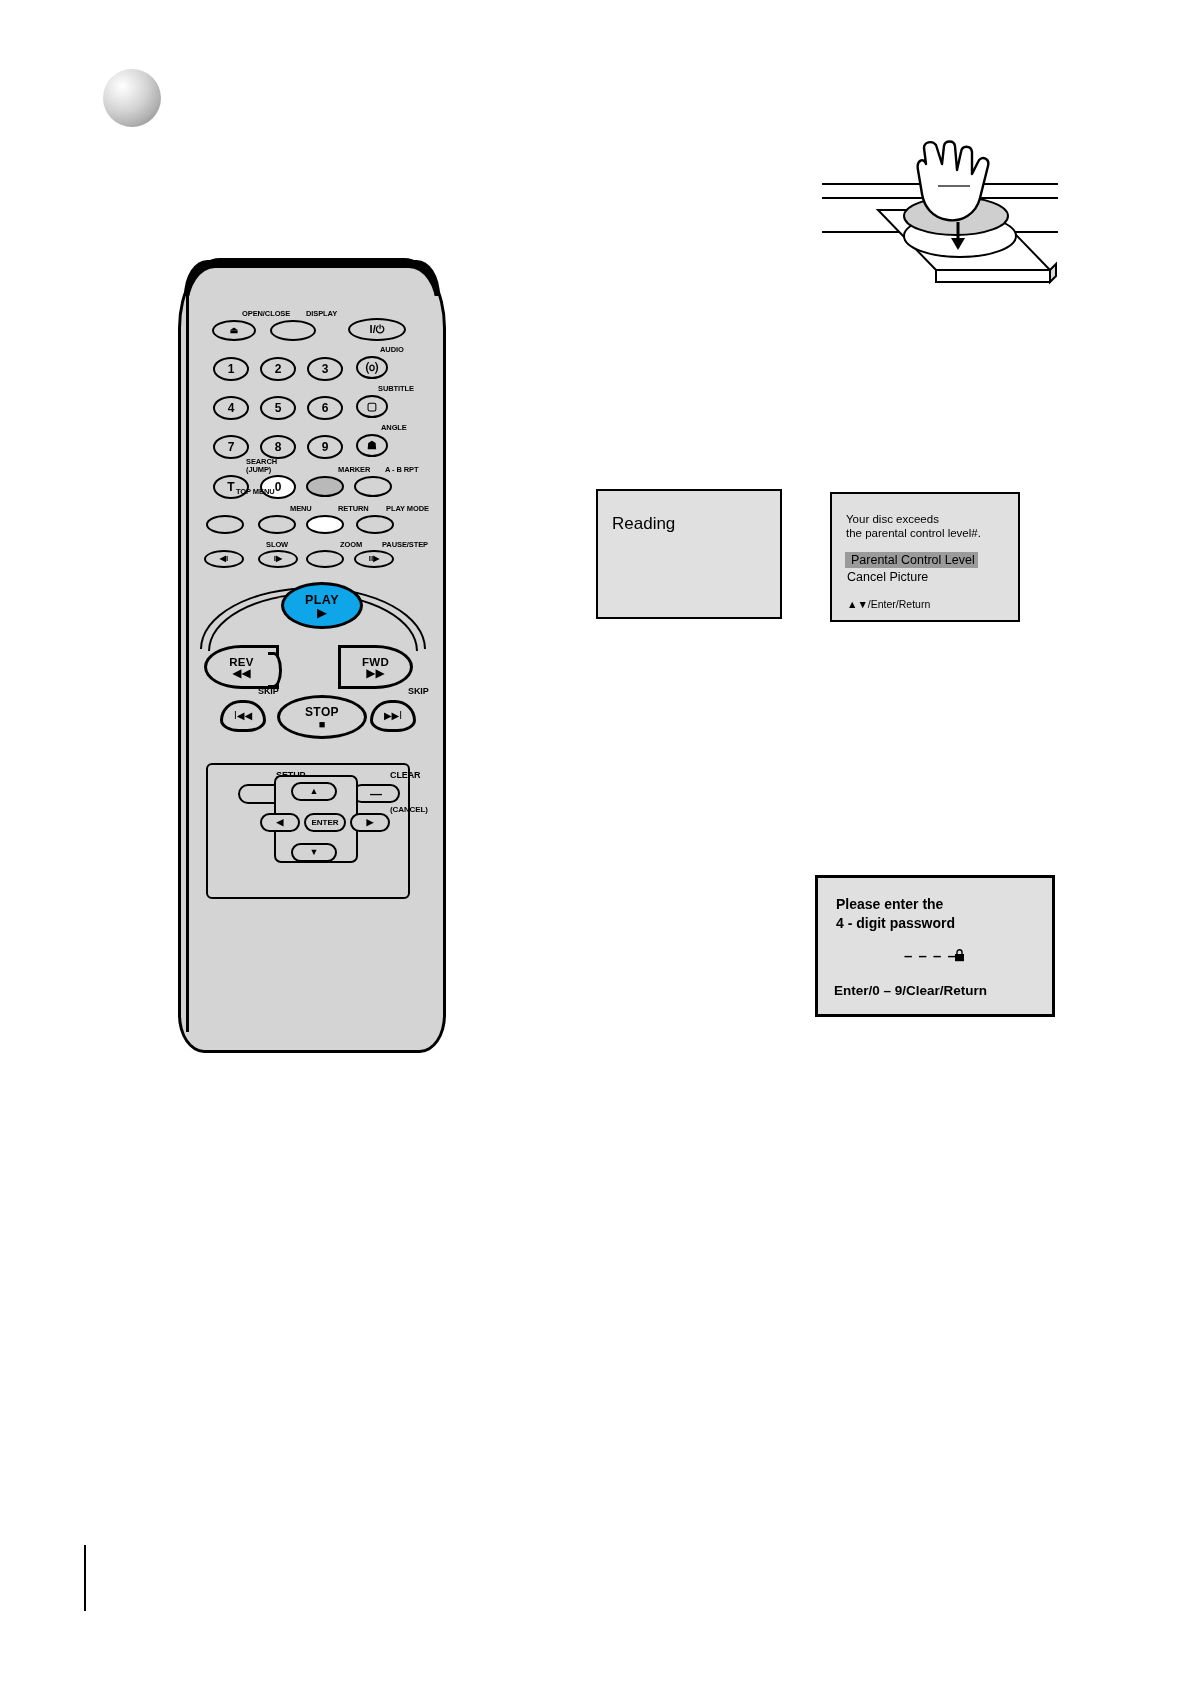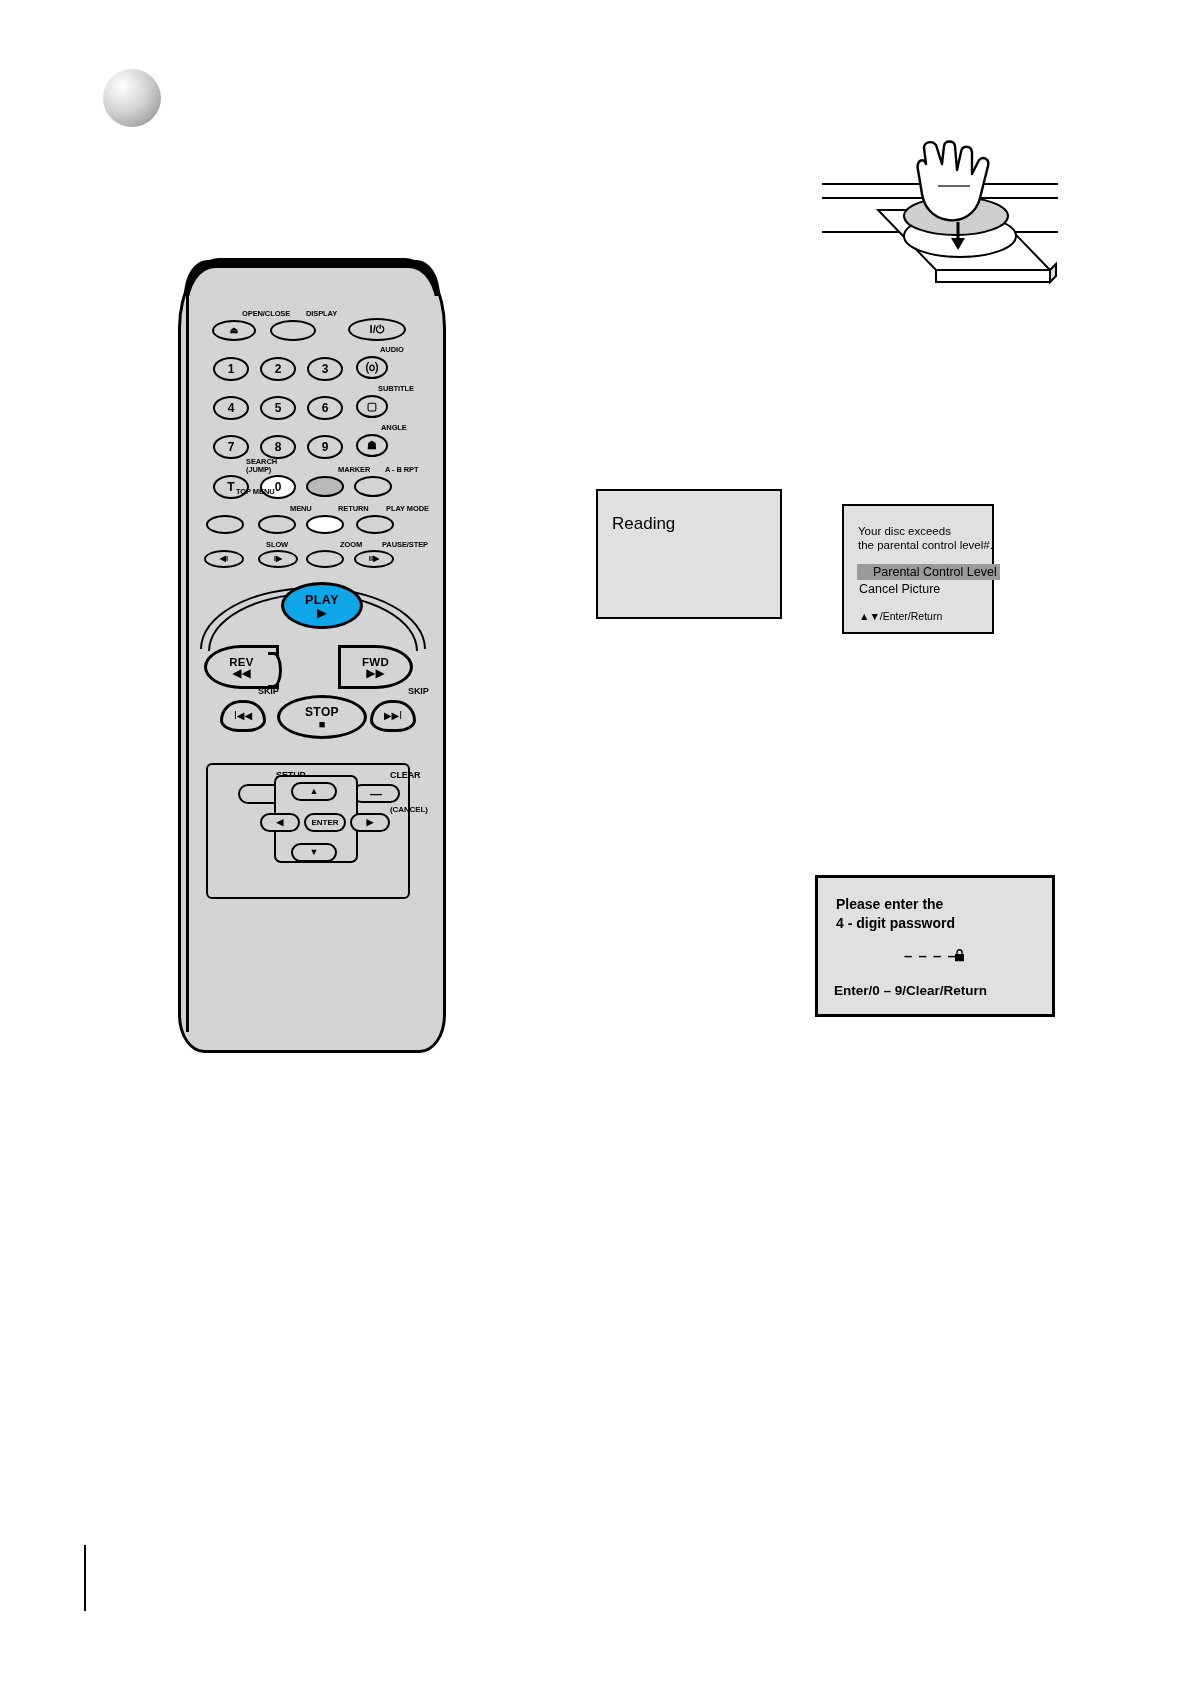--- a/index.html
+++ b/index.html
@@ -142,25 +142,25 @@
     position:absolute;background:#e0e0e0;border:2px solid #000;
     box-sizing:border-box;
   }
   .osd .line{
     position:absolute;font-family:"Liberation Sans", sans-serif;
     color:#000;white-space:nowrap;
   }
   .osd-reading{left:596px;top:489px;width:186px;height:130px;}
   .osd-reading .line{left:14px;top:23px;font-size:17px;}
 
-  .osd-parental{left:830px;top:504px;width:152px;height:130px;margin-left:12px;}
+  .osd-parental{left:830px;top:492px;width:190px;height:130px;}
   .osd-parental .l1{left:14px;top:19px;font-size:11.5px;line-height:13.5px;}
   .osd-parental .hl{
     left:13px;top:58px;font-size:12.5px;background:#9a9a9a;
-    padding:1px 3px 1px 16px;
+    padding:1px 3px 1px 6px;
   }
   .osd-parental .l3{left:15px;top:76px;font-size:12.5px;}
   .osd-parental .l4{left:15px;top:104px;font-size:10.5px;}
 
   .osd-pass{left:815px;top:875px;width:240px;height:142px;border:3px solid #000;}
   .osd-pass .p1{left:18px;top:17px;font-size:14px;font-weight:bold;line-height:19px;}
   .osd-pass .dashes{left:86px;top:69px;font-size:15px;font-weight:bold;letter-spacing:1px;}
   .osd-pass .lock{position:absolute;left:136px;top:70px;width:11px;height:13px;}
   .osd-pass .p3{left:16px;top:105px;font-size:13.5px;font-weight:bold;}
 

